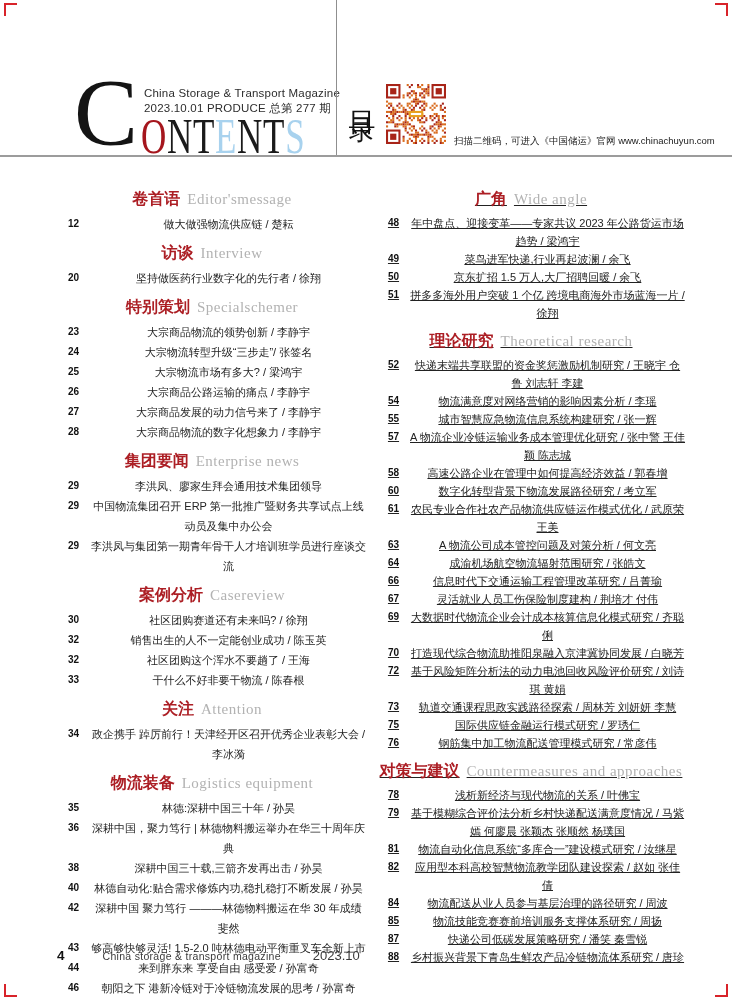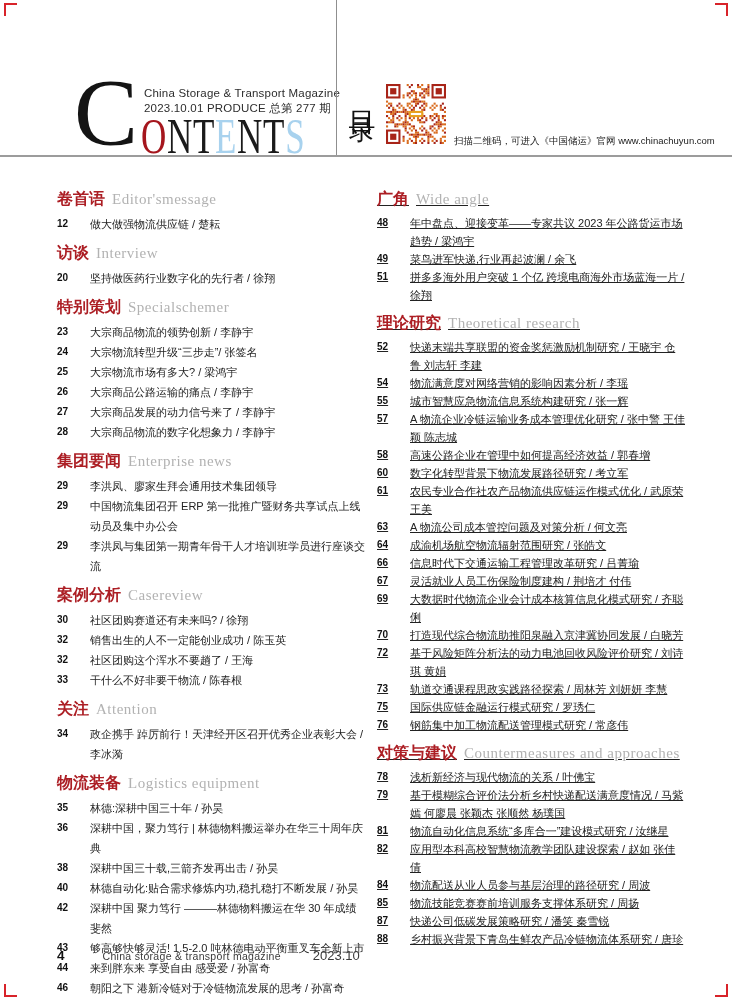--- a/index.html
+++ b/index.html
@@ -25,21 +25,21 @@
   .toc-label{position:absolute;left:344px;top:90px;font-size:27px;color:#111;
              writing-mode:vertical-rl;letter-spacing:6px;font-weight:500;}
   .qr{position:absolute;left:386px;top:84px;width:60px;height:60px;}
   .qr-caption{position:absolute;left:454px;top:135px;font-size:9.5px;color:#1c1c1c;white-space:nowrap;text-align:center;}
   .rule{position:absolute;left:0;top:155px;width:732px;height:2px;background:#9c9c9c;}
 
   
   .col{position:absolute;top:188px;}
   .col-left{left:57px;width:310px;}
   .col-right{left:377px;width:308px;text-decoration:underline;}
-  .section{margin-bottom:7px;}
+  .section{margin-bottom:7px;text-align:center;}
   .sec-head{line-height:21px;margin:8px 0 4px;white-space:nowrap;}
   .section:first-child .sec-head{margin-top:0;}
   .sec-cn{color:#ac1e24;font-weight:700;font-size:16px;}
   .sec-en{color:#b2b2b2;font-family:"Liberation Serif","DejaVu Serif",serif;font-size:15px;
           margin-left:7px;letter-spacing:0.5px;}
   .entry{display:flex;align-items:flex-start;font-size:11px;line-height:20px;color:#232323;}
   .col-right .entry{line-height:18px;}
   .pg{flex:0 0 33px;font-weight:700;font-size:10px;color:#111;}
   .txt{flex:1;}
 
@@ -477,20 +477,24 @@
         <div class="sec-head"><span class="sec-cn">广角</span><span class="sec-en">Wide angle</span></div>
         <div class="entry">
           <span class="pg">48</span>
           <span class="txt">年中盘点、迎接变革——专家共议 2023 年公路货运市场趋势 / 梁鸿宇</span>
         </div>
         <div class="entry">
           <span class="pg">49</span>
           <span class="txt">菜鸟进军快递,行业再起波澜 / 余飞</span>
         </div>
         <div class="entry">
+          <span class="pg">50</span>
+          <span class="txt">京东扩招 1.5 万人,大厂招聘回暖 / 余飞</span>
+        </div>
+        <div class="entry">
           <span class="pg">51</span>
           <span class="txt">拼多多海外用户突破 1 个亿 跨境电商海外市场蓝海一片 / 徐翔</span>
         </div>
       </div>
       <div class="section">
         <div class="sec-head"><span class="sec-cn">理论研究</span><span class="sec-en">Theoretical research</span></div>
         <div class="entry">
           <span class="pg">52</span>
           <span class="txt">快递末端共享联盟的资金奖惩激励机制研究 / 王晓宇 仓鲁 刘志轩 李建</span>
         </div>

